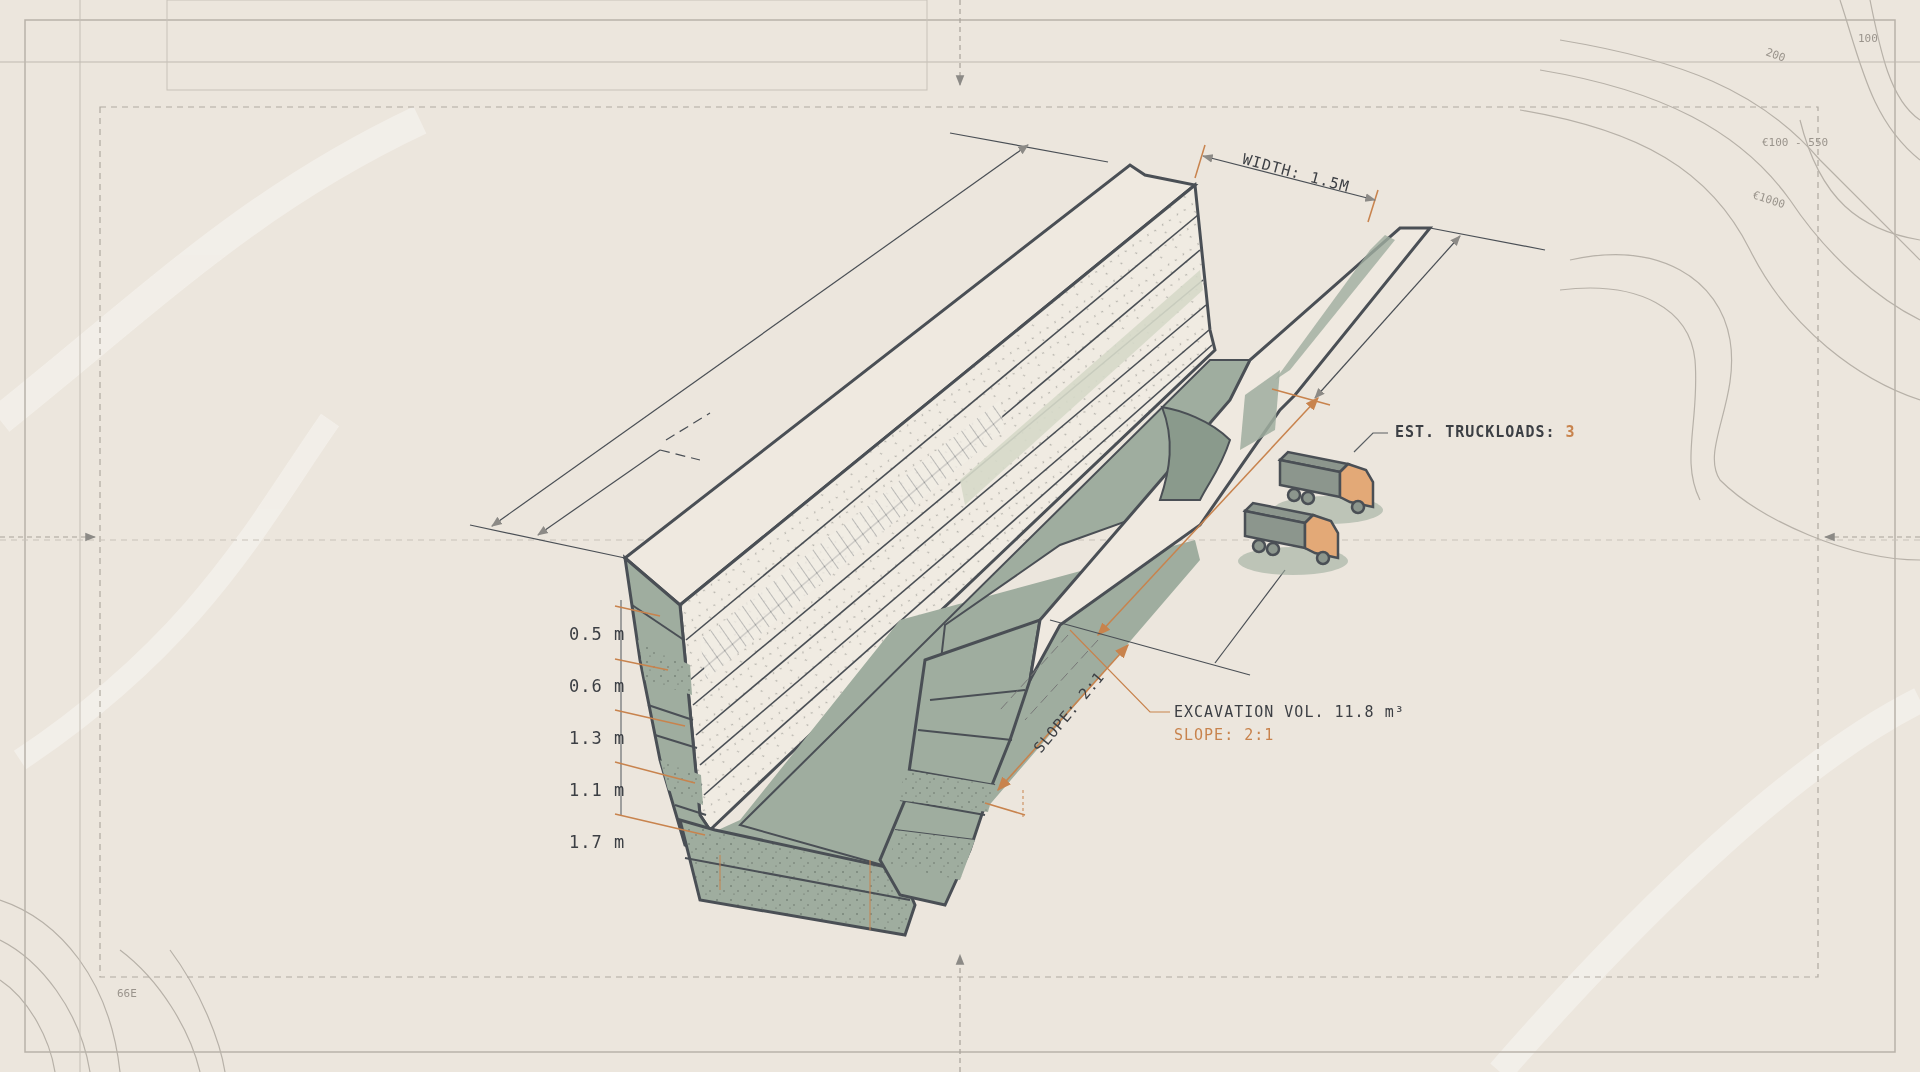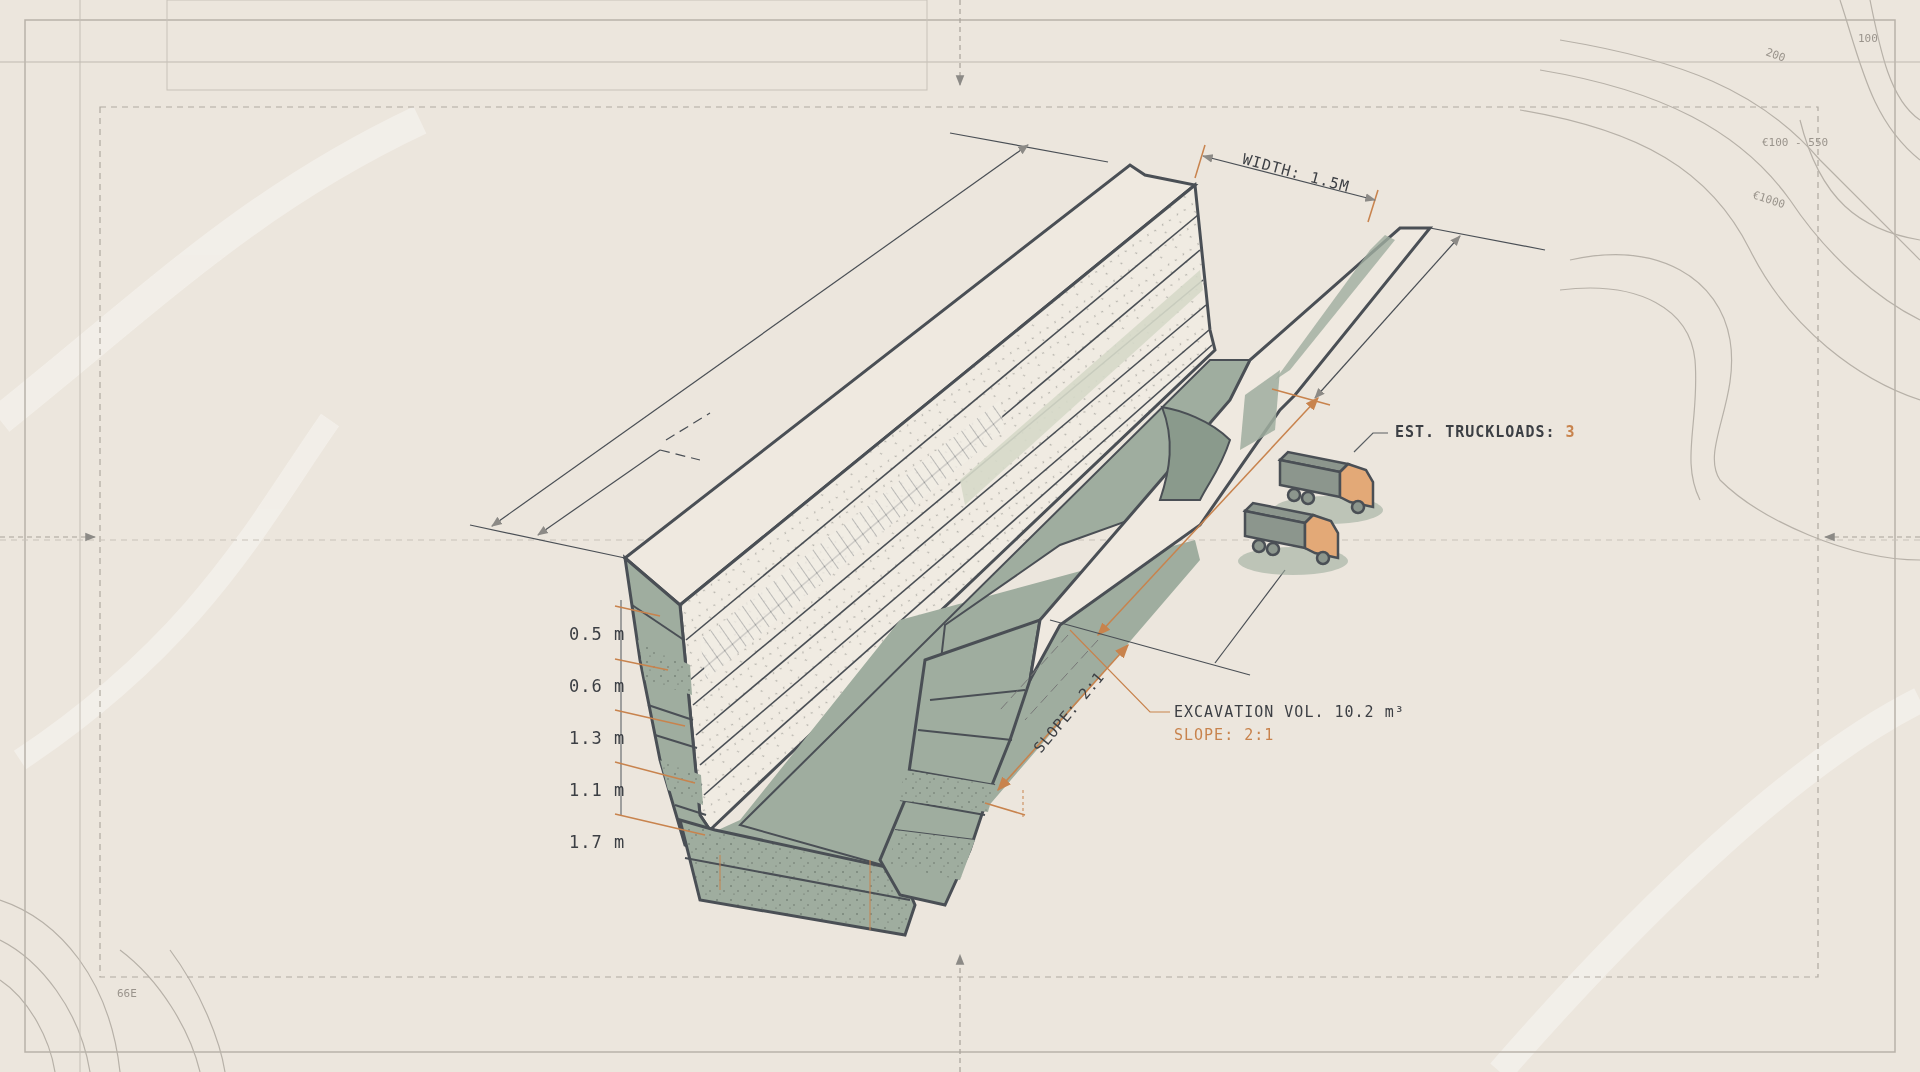--- a/index.html
+++ b/index.html
@@ -196,21 +196,21 @@
   <path d="M1354,452 L1373,433 L1388,433" stroke="#5a5f63" stroke-width="1.2" fill="none"></path>
 </svg>
 
 <div class="label" style="left:1245px;top:150px;font-size:15px;transform:rotate(15deg);transform-origin:left top;">WIDTH: 1.5M</div>
 
 <div class="label" style="left:1395px;top:423px;font-size:15px;font-weight:bold;">
   <span>EST. TRUCKLOADS:</span>
   <span class="accent">3</span>
 </div>
 
-<div class="label" style="left:1174px;top:703px;font-size:15px;">EXCAVATION VOL. 10.2 m³</div>
+<div class="label" style="left:1174px;top:703px;font-size:15px;">EXCAVATION VOL. 11.8 m³</div>
 <div class="label accent" style="left:1174px;top:726px;font-size:15px;">SLOPE: 2:1</div>
 
 <div class="label" style="left:1030px;top:745px;font-size:15px;transform:rotate(-50deg);transform-origin:left top;">SLOPE: 2:1</div>
 
 <div class="label depth-label" style="left:569px;top:592px;">0.5 m</div>
 <div class="label depth-label" style="left:569px;top:644px;">0.6 m</div>
 <div class="label depth-label" style="left:569px;top:696px;">1.3 m</div>
 <div class="label depth-label" style="left:569px;top:748px;">1.1 m</div>
 <div class="label depth-label" style="left:569px;top:800px;">1.7 m</div>
 

